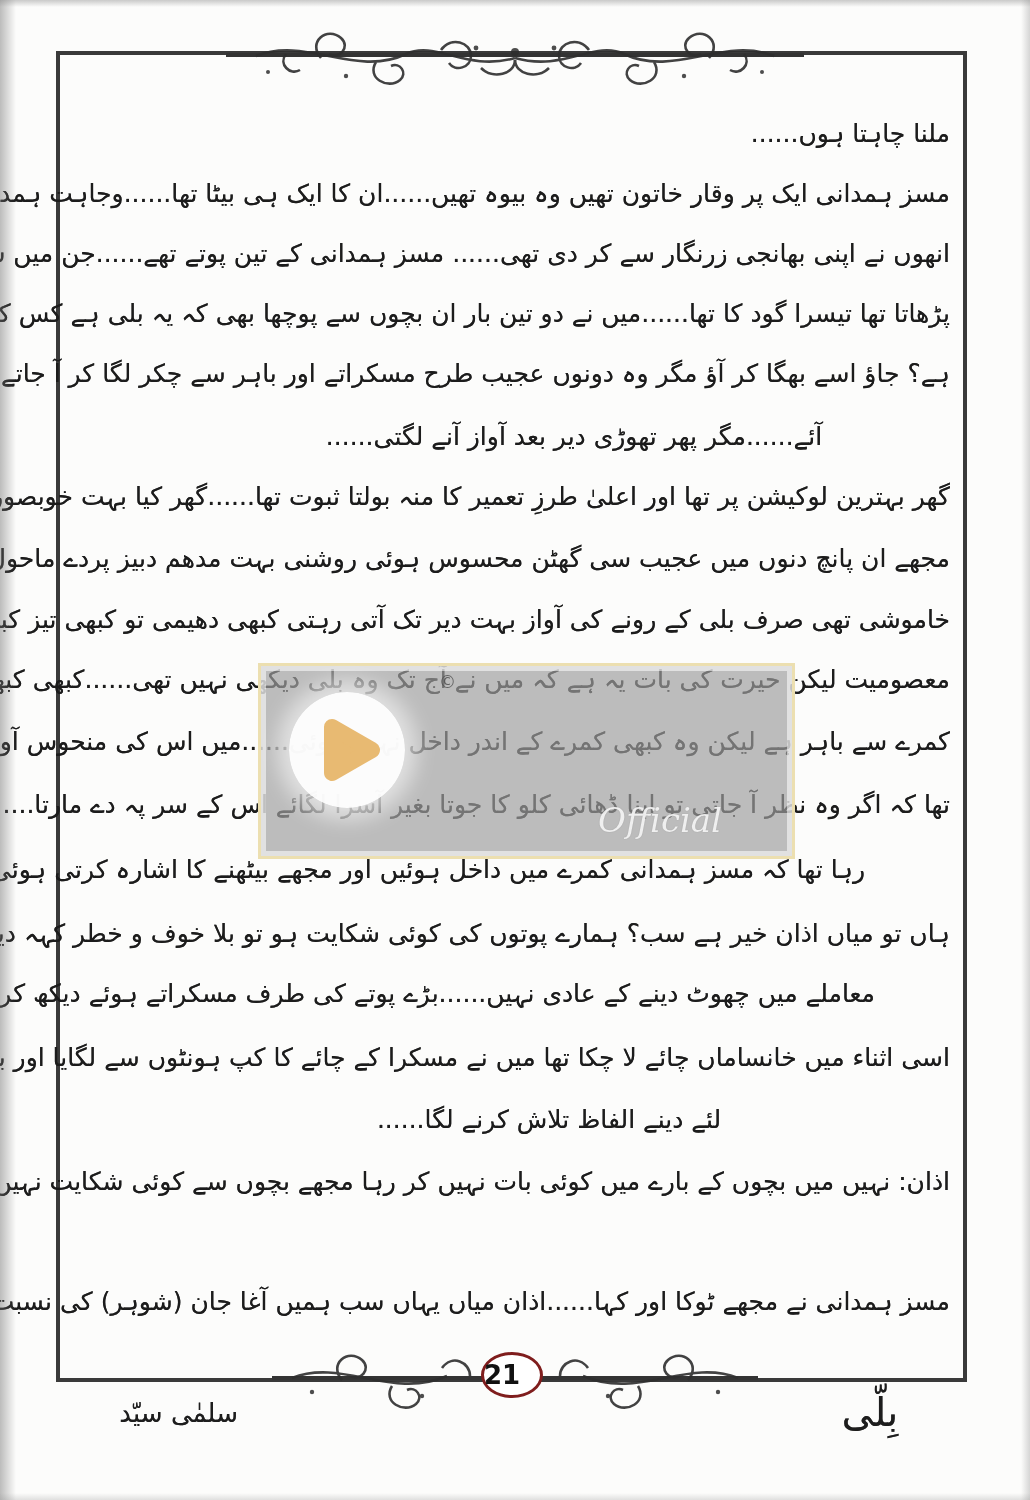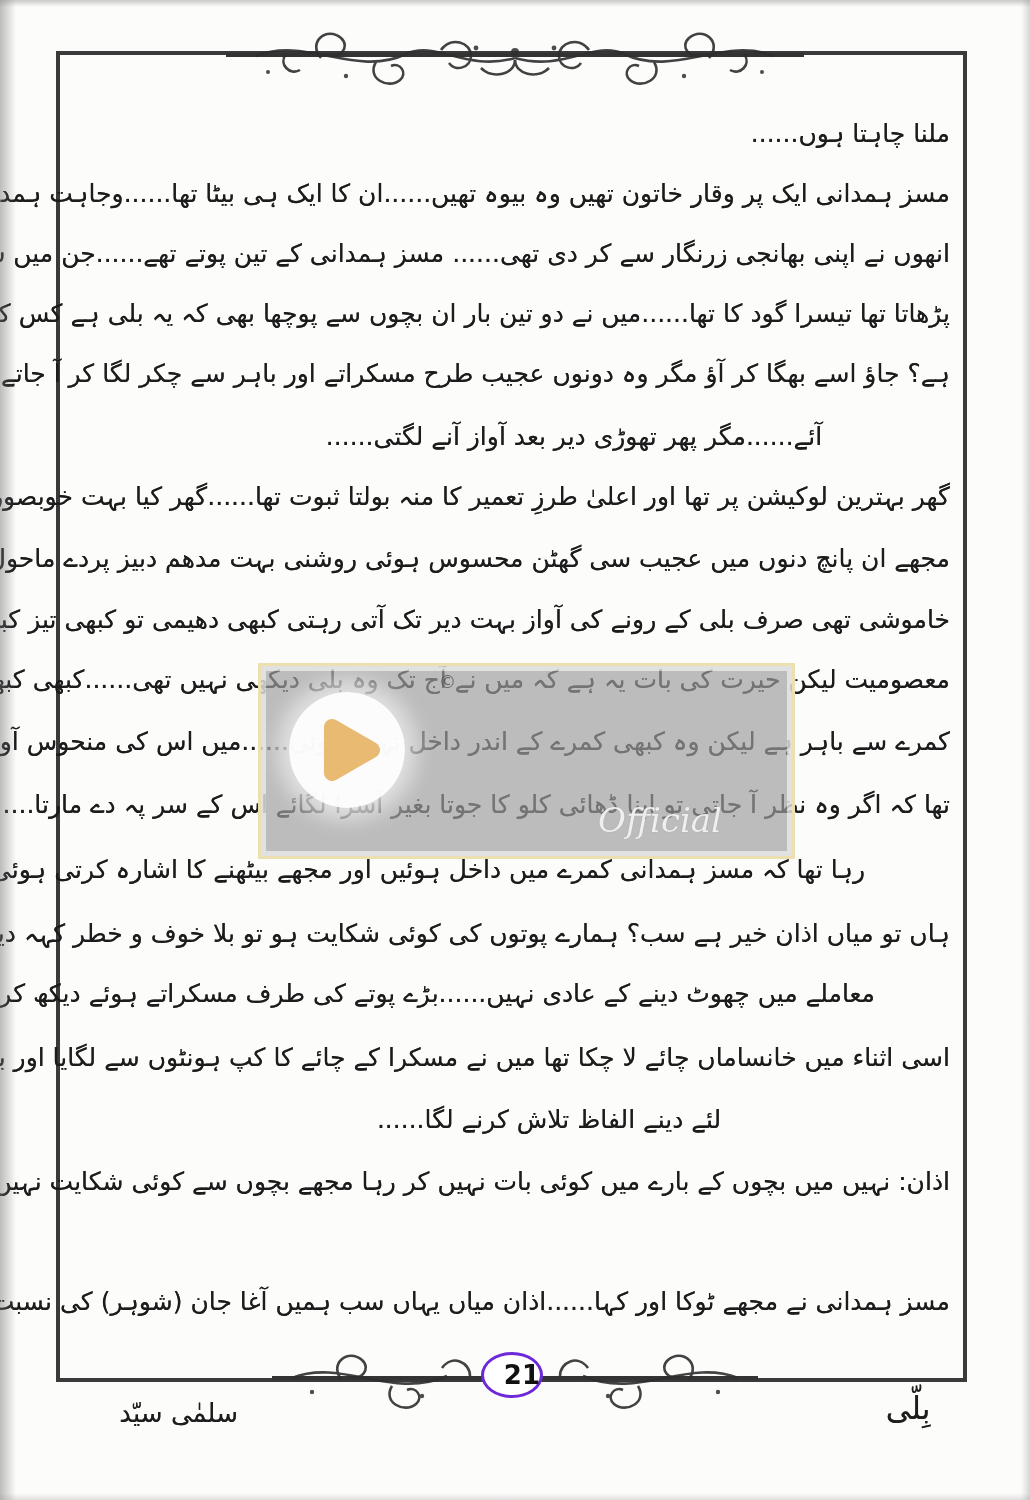--- a/index.html
+++ b/index.html
@@ -24,22 +24,22 @@
     position:absolute;left:56px;top:51px;width:911px;height:1331px;
     border:4px solid #3a3a3a;box-sizing:border-box;background:transparent;z-index:1;
   }
 
   
   .ornament{position:absolute;z-index:4;}
   .ornament-top{left:226px;top:28px;width:578px;height:66px;}
   .ornament-bottom{left:272px;top:1344px;width:486px;height:70px;}
   .page-badge{
     position:absolute;left:481px;top:1352px;width:62px;height:46px;z-index:5;
-    border:3px solid #6d28d9;border-radius:50%;background:#fff;box-sizing:border-box;
-    display:flex;align-items:center;justify-content:flex-end;
+    border:3px solid #7f1d1d;border-radius:50%;background:#fff;box-sizing:border-box;
+    display:flex;align-items:center;justify-content:flex-start;
     font-weight:bold;font-size:26px;color:#111;letter-spacing:0;
     font-family:"DejaVu Sans","Liberation Sans",sans-serif;
   }
 
   
   .text-block{position:absolute;left:0;top:0;width:1030px;height:1416px;z-index:2;}
   .tline{
     position:absolute;left:88px;width:862px;height:48px;direction:rtl;
     font-size:25px;line-height:44px;color:#1c1c1c;white-space:nowrap;
     text-shadow:0 0 .6px rgba(20,20,20,.75);
@@ -87,22 +87,22 @@
   }
   .wm-official{
     position:absolute;right:70px;bottom:16px;
     font-family:"DejaVu Serif","Liberation Serif",serif;
     font-style:italic;font-size:34px;color:rgba(255,255,255,.85);
     text-shadow:0 0 1px rgba(120,120,120,.6);
   }
 
   
   .footer-title{
-    position:absolute;left:878px;top:1390px;width:60px;direction:rtl;text-align:center;
-    font-size:31px;color:#1d1d1d;z-index:3;
+    position:absolute;left:840px;top:1390px;width:60px;direction:rtl;text-align:center;
+    font-size:39px;color:#1d1d1d;z-index:3;
     text-shadow:0 0 .6px rgba(20,20,20,.7);
   }
   .footer-author{
     position:absolute;left:98px;top:1398px;width:140px;direction:rtl;
     font-size:26px;color:#1d1d1d;z-index:3;
     text-shadow:0 0 .6px rgba(20,20,20,.7);
   }
   svg .flo{stroke:#2e2e2e;stroke-width:2.6;fill:none;opacity:.9;}
   svg .flo-dot{fill:#2e2e2e;opacity:.85;}
   svg .flo-line{stroke:#333;stroke-width:4;}

